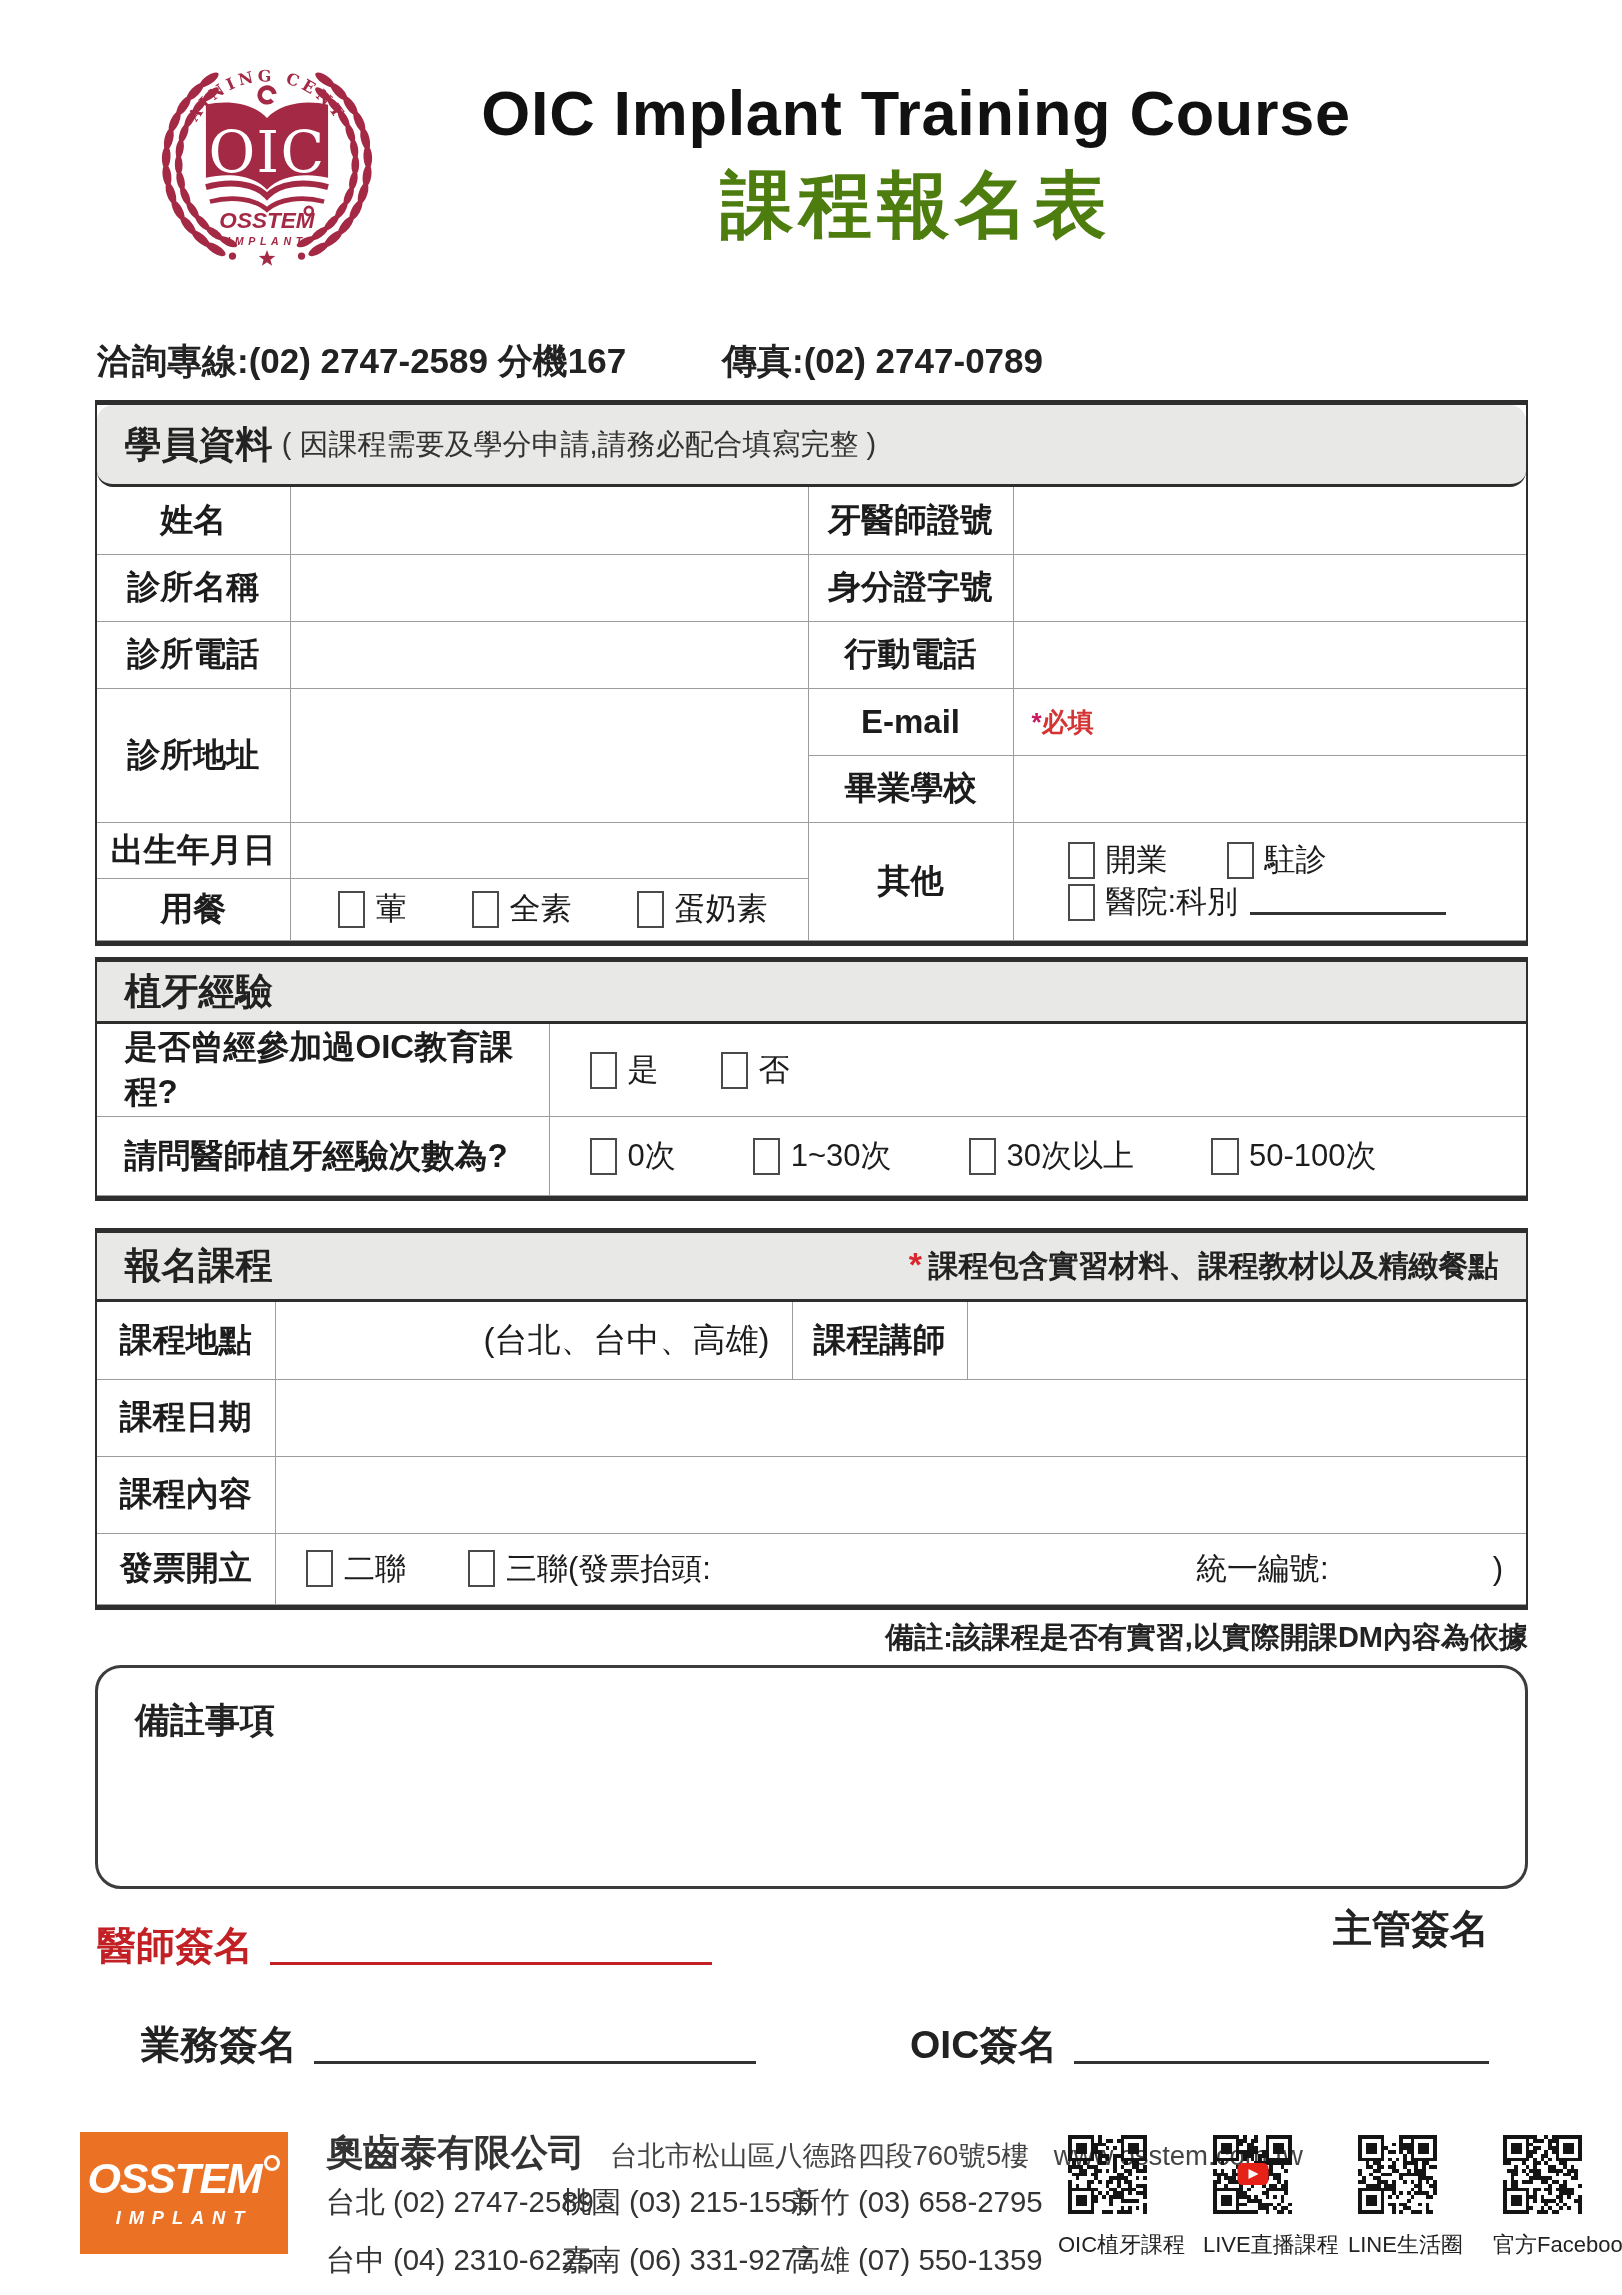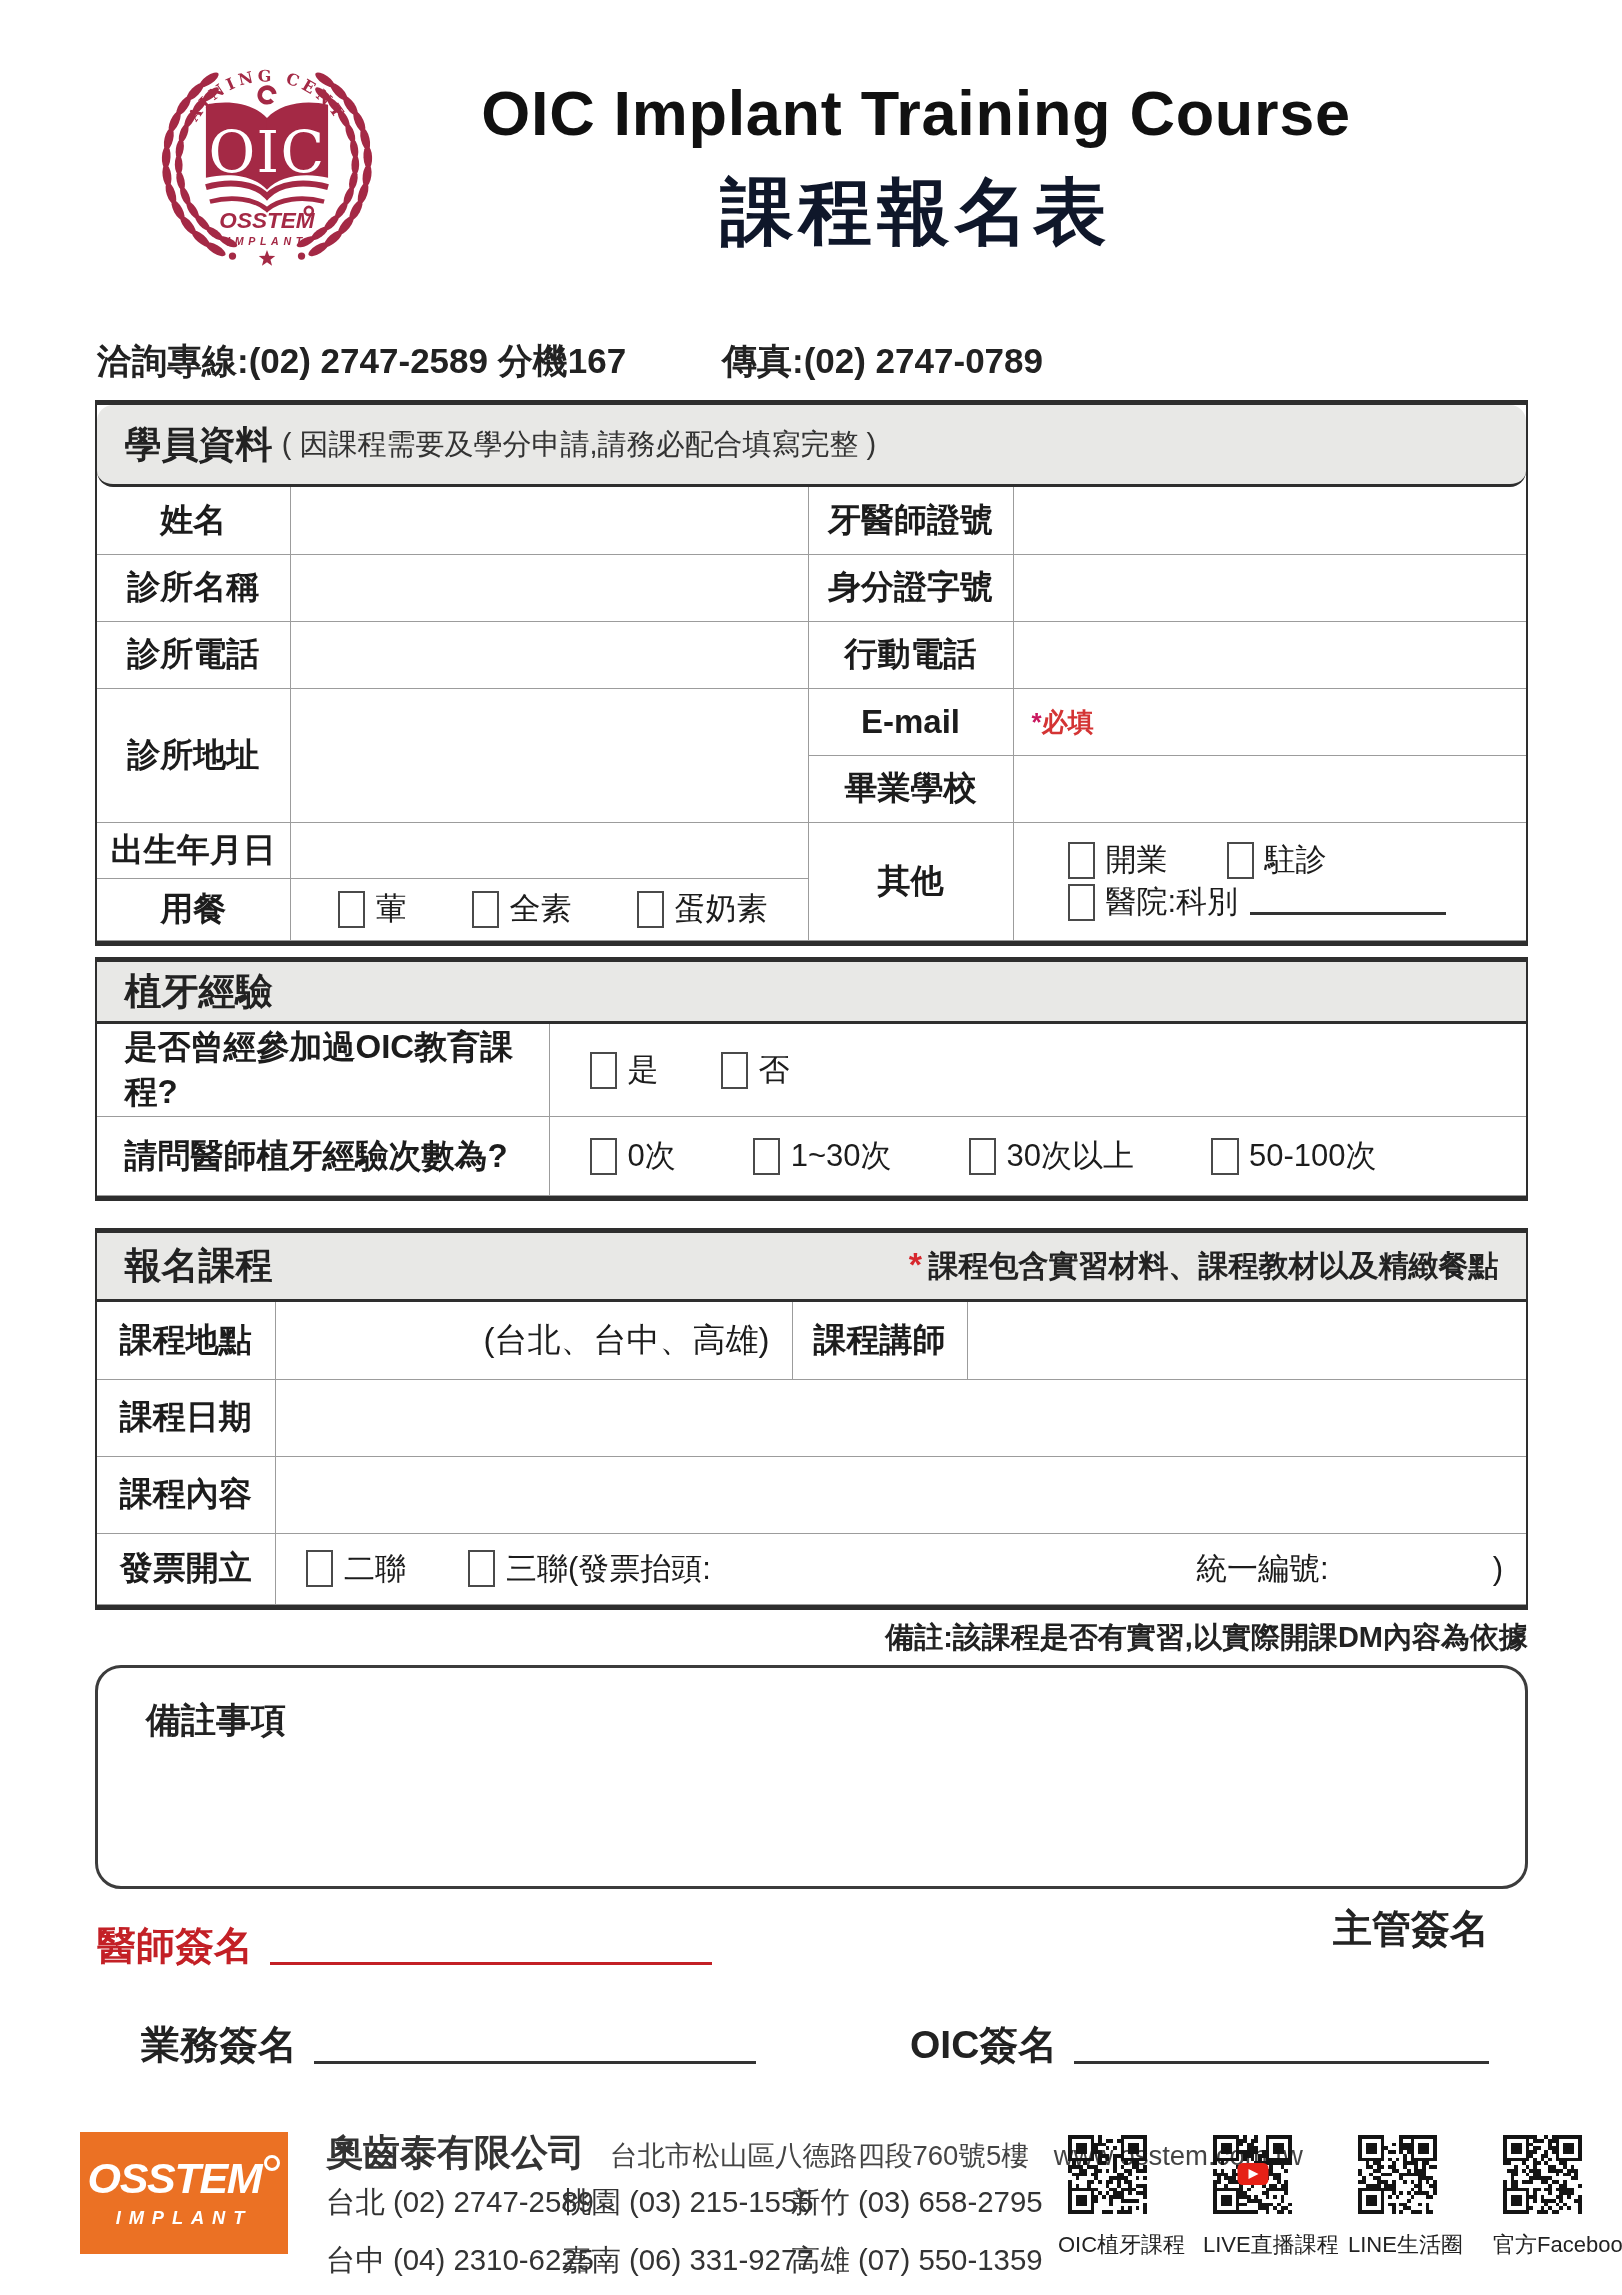--- a/index.html
+++ b/index.html
@@ -10,21 +10,21 @@
     --hint:#ADADAD; --ink:#1C1C1C;
   }
   html,body{margin:0;padding:0;background:#fff;}
   #page{position:relative;width:1623px;height:2295px;background:#fff;
         font-family:var(--sans);color:var(--ink);overflow:hidden;}
 
   
   .logo{position:absolute;left:154px;top:33px;width:226px;height:239px;}
   .titles{position:absolute;left:340px;top:77px;width:1152px;text-align:center;}
   .title-en{font-size:63px;font-weight:bold;letter-spacing:0.7px;color:#111;}
-  .title-zh{font-size:73px;font-weight:bold;letter-spacing:5.2px;color:#0f172a;margin-top:15px;}
+  .title-zh{font-size:73px;font-weight:bold;letter-spacing:5.2px;color:#4d7c0f;margin-top:8px;}
 
   .contact{position:absolute;left:97px;top:338px;width:1433px;height:42px;
            font-size:35px;font-weight:600;color:#222;}
   .contact .fax{position:absolute;left:625px;top:0;}
 
   
   .sect{position:absolute;left:95px;width:1433px;border:2.6px solid var(--frame);
         border-top:5.2px solid var(--frame);border-bottom:5.2px solid var(--frame);
         box-sizing:border-box;background:#fff;}
   .sect-head{background:var(--hbg);display:flex;align-items:center;
@@ -60,21 +60,21 @@
   .otherlines .optrow{margin:0;}
   .deptline{display:inline-block;width:196px;border-bottom:3.3px solid #333;
             height:23.6px;margin-left:11.8px;}
 
   .remark{position:absolute;left:95px;top:1618px;width:1433px;text-align:right;
           font-size:29px;font-weight:600;color:#222;}
 
   
   .notesbox{position:absolute;left:95px;top:1665px;width:1433px;height:224px;
             border:3.3px solid #3c3c3c;border-radius:26px;box-sizing:border-box;
-            padding:29px 48px;}
+            padding:29px 37px;}
   .notesbox .nb-title{font-size:35px;font-weight:600;color:#222;}
 
   
   .sig{position:absolute;display:flex;align-items:flex-end;height:56px;}
   .sig .sig-label{font-size:39px;font-weight:bold;color:#222;white-space:nowrap;line-height:1;}
   .sig .sig-line{flex:1;border-bottom:3.3px solid #333;margin-left:17px;height:6.5px;}
   .sig.red .sig-label{color:#C32026;}
   .sig.red .sig-line{border-bottom-color:#C32026;}
 
   

